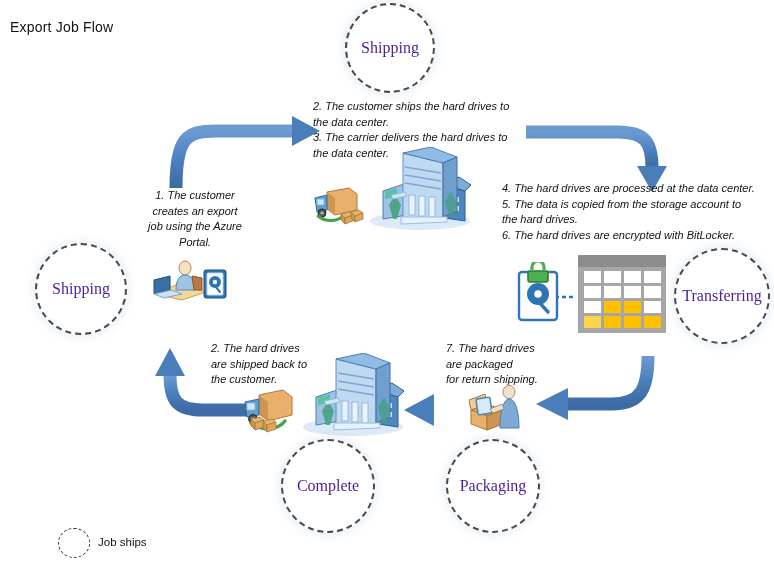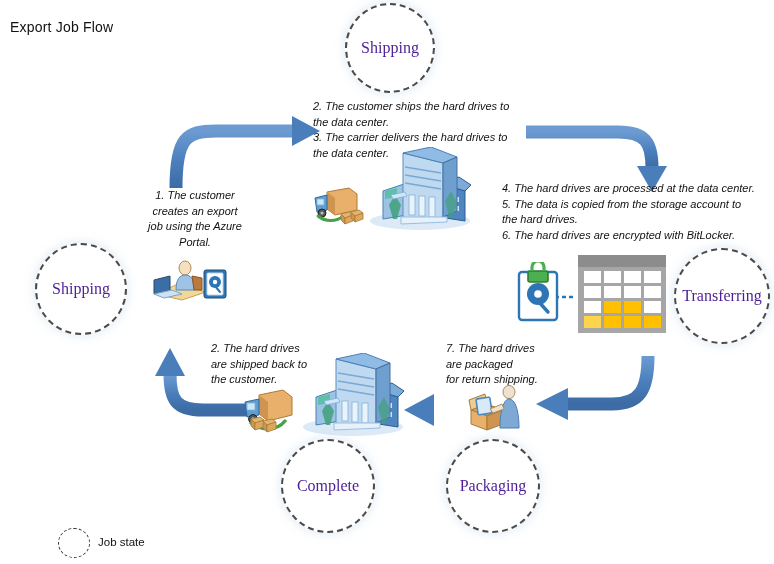--- a/index.html
+++ b/index.html
@@ -292,13 +292,13 @@
 
 <div class="abs step-text" style="left:446px;top:341px;width:124px;">7. The hard drives
 are packaged
 for return shipping.</div>
 
 <div class="abs step-text" style="left:211px;top:341px;width:124px;">2. The hard drives
 are shipped back to
 the customer.</div>
 
 <div class="abs" id="legend-circle"></div>
-<div class="abs" id="legend-label">Job state</div>
+<div class="abs" id="legend-label">Job ships</div>
 
 </body></html>

